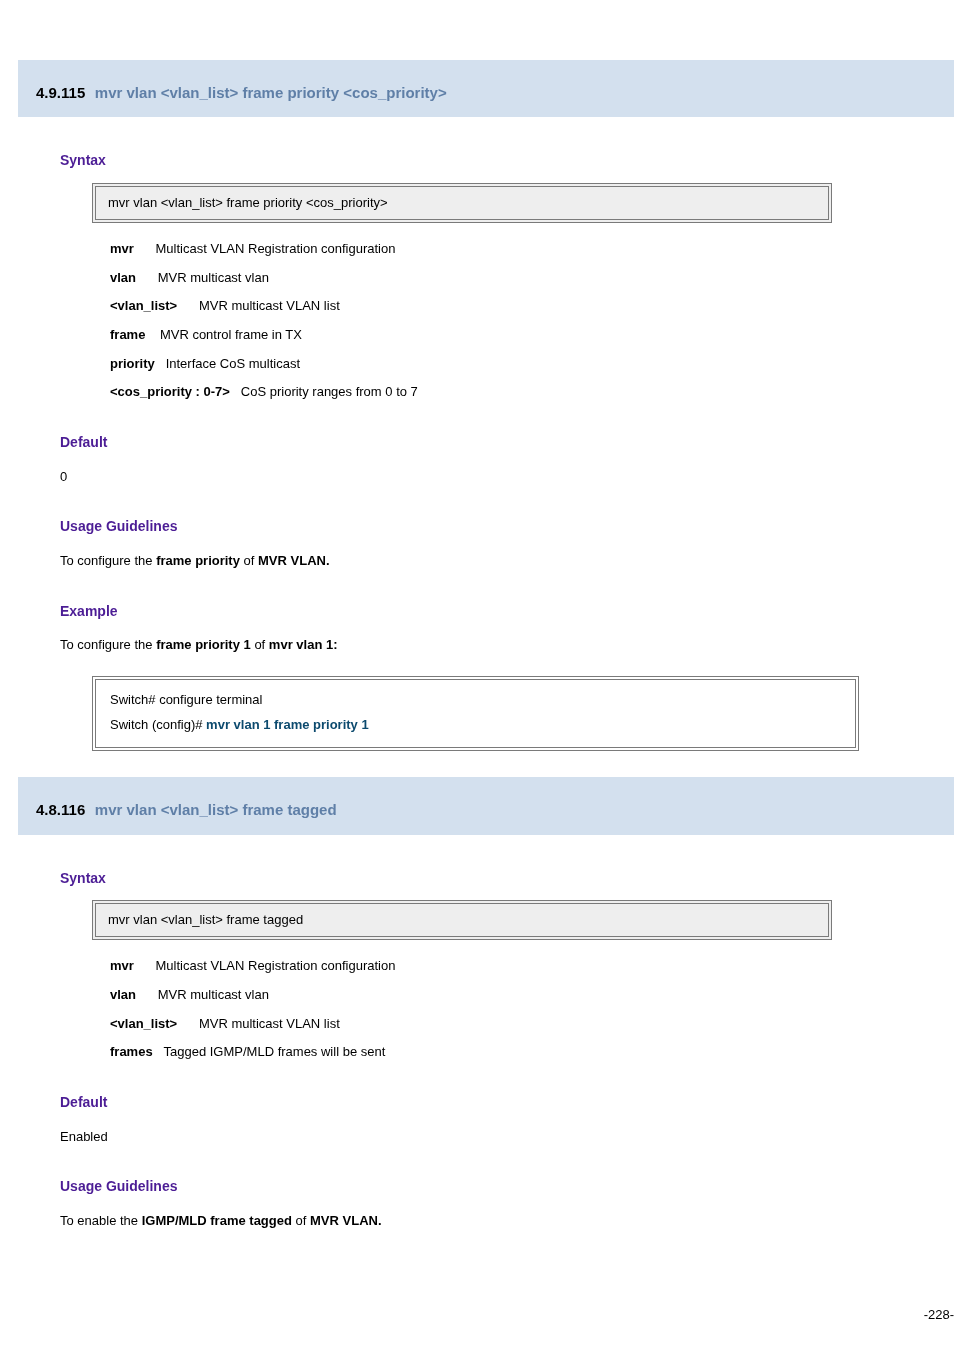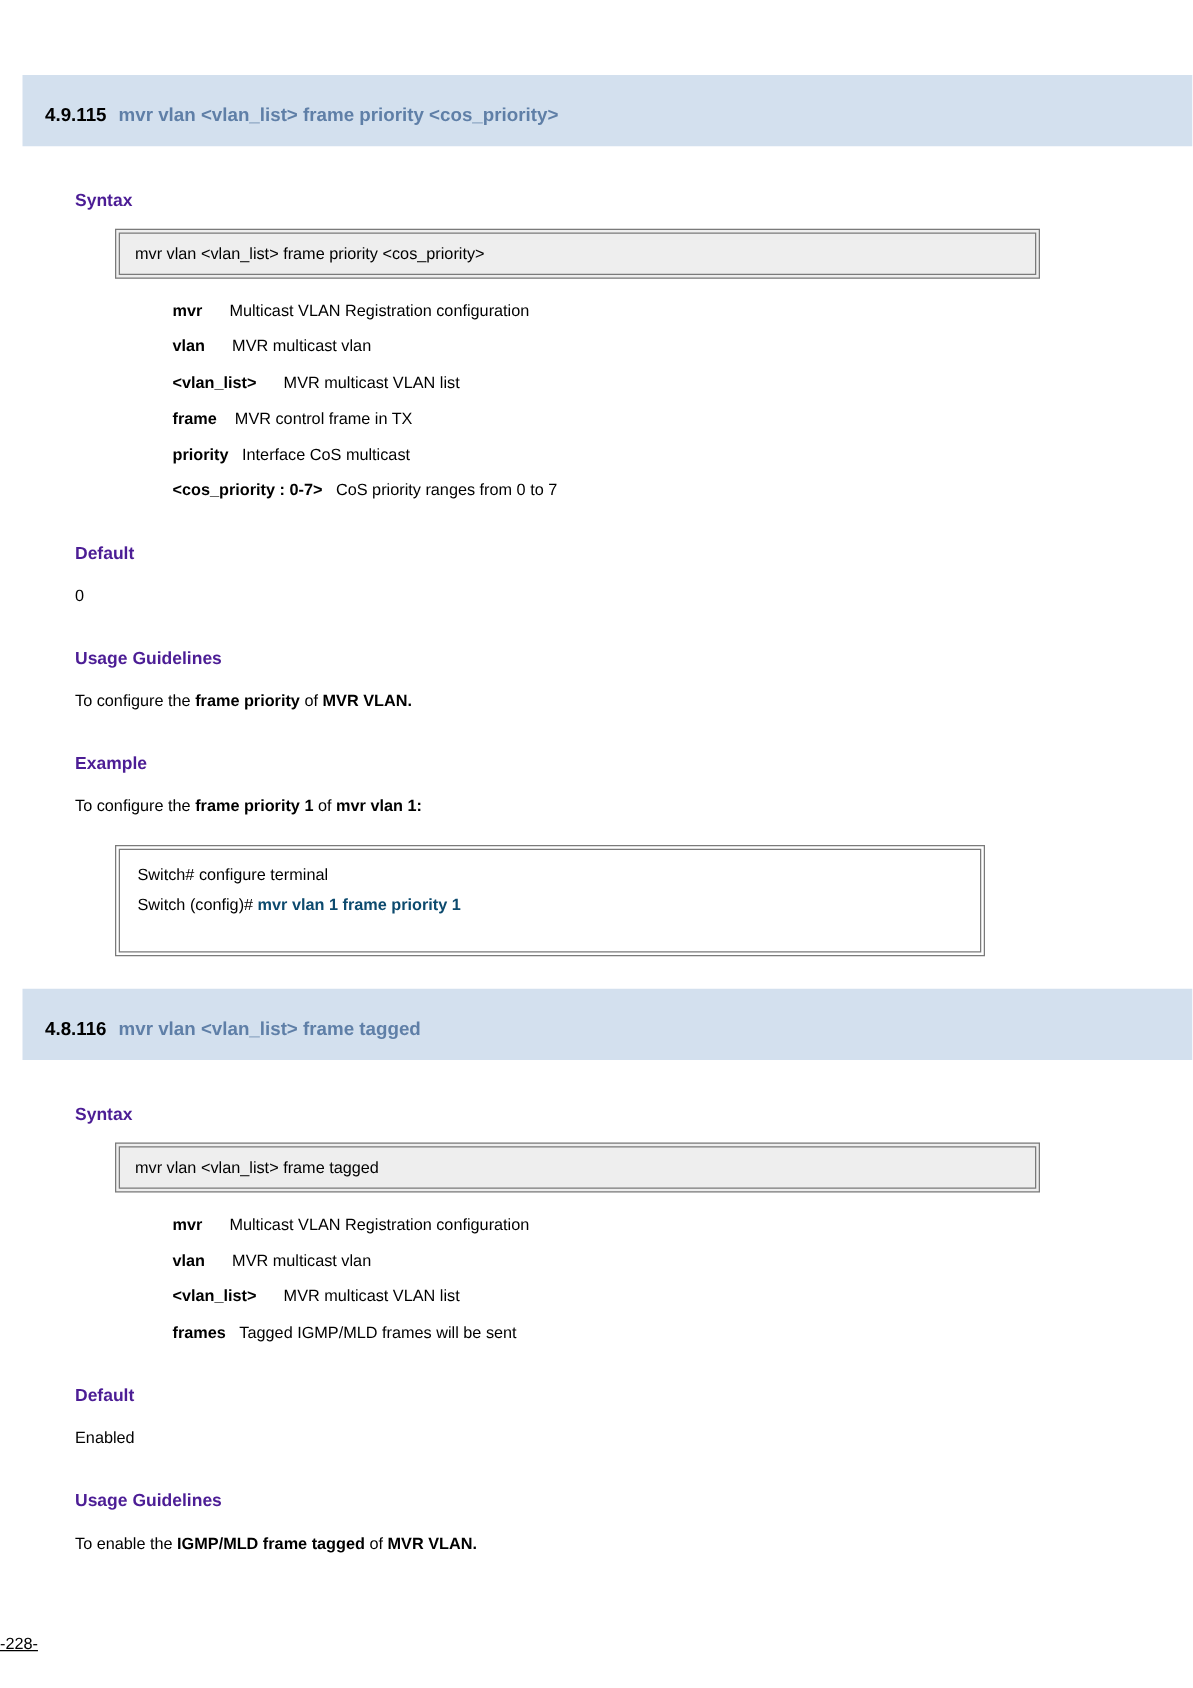--- a/index.html
+++ b/index.html
@@ -28,44 +28,43 @@
 
   .cmd-box {
     width: 740px; margin: 0 0 14px 62px;
     border: 4px double #7a7a7a;
     background: #eeeeee;
     padding: 7px 12px;
   }
   .cmd-box span { font-weight: normal; font-size: 13px; }
 
   .ex-box {
-    width: 696px; margin: 0 0 0 62px;
+    width: 767px; margin: 0 0 0 62px;
     border: 4px double #7a7a7a;
     background: #fff;
-    padding: 8px 14px 24px 14px;
+    padding: 8px 14px 10px 14px;
     line-height: 1.9;
   }
 
   .para { margin-left: 30px; margin-bottom: 4px; line-height: 1.9; }
-  .ind72  { margin-left: 108px;  }
+  .ind72  { margin-left: 80px;  }
 
   .bold   { font-weight: bold; }
   .color  { color: #0c4a6e; font-weight: bold; }
 
   .gap-sm { height: 14px; }
   .gap-md { height: 26px; }
 
   .footer {
     position: absolute;
     bottom: 26px;
     width: 100%;
     left: 0;
-    text-align: left;
+    text-align: right;
     font-size: 13px;
-    text-decoration: underline;
   }
 </style>
 </head>
 <body>
 
 <div class="section-banner">
   <span class="section-num">4.9.115</span>
   <span class="section-title">mvr vlan &lt;vlan_list&gt; frame priority &lt;cos_priority&gt;</span>
 </div>
 

